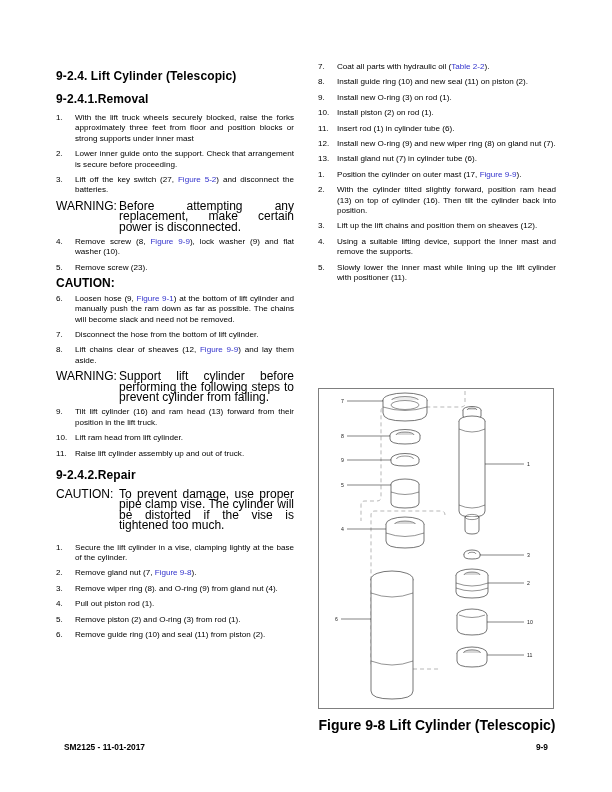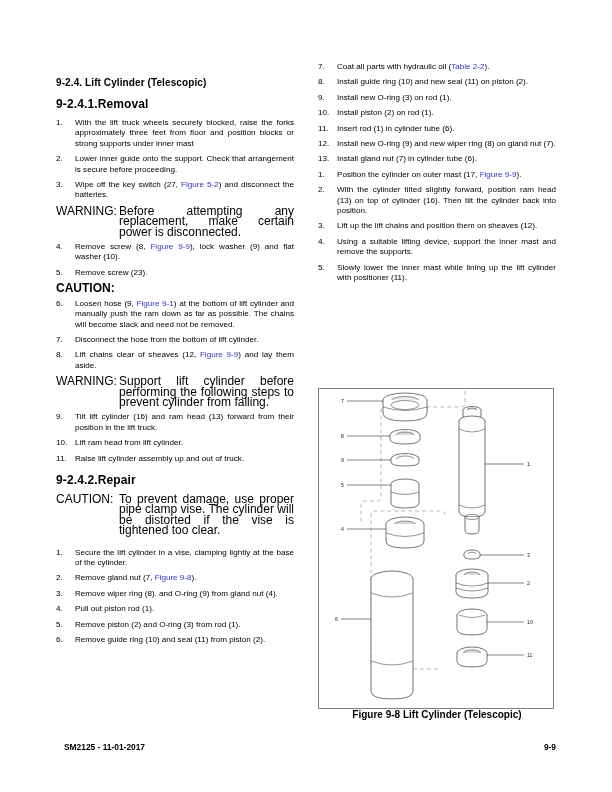--- a/index.html
+++ b/index.html
@@ -25,23 +25,23 @@
   }
   .col {
     position: absolute;
     top: 0;
     width: 238px;
   }
   .col-left  { left: 0; }
   .col-right { left: 262px; }
 
   h2.sec {
-    font-size: 10px;
+    font-size: 12px;
     font-weight: bold;
-    margin: 15px 0 9px 0;
+    margin: 7px 0 9px 0;
     letter-spacing: 0.01em;
   }
   h3.sub {
     font-size: 12px;
     font-weight: bold;
     margin: 9px 0 7px 0;
     letter-spacing: 0.01em;
   }
   h3.sub.first { margin-top: 0; }
 
@@ -99,36 +99,37 @@
   }
   .figure-box {
     width: 236px;
     height: 321px;
     border: 1px solid #7f7f7f;
     box-sizing: border-box;
     background: #ffffff;
     position: relative;
   }
   .figure-cap {
+    margin-top: 8px;
     text-align: center;
-    font-size: 10px;
+    font-size: 14px;
     font-weight: bold;
   }
 
   
   .footer {
     position: absolute;
     left: 56px;
     top: 742px;
     width: 500px;
     font-size: 8.4px;
     font-weight: bold;
   }
   .footer .left { position: absolute; left: 8px; top: 0; text-align: right; }
-  .footer .right { position: absolute; right: 0; top: 0; }
+  .footer .right { position: absolute; right: 8px; top: 0; }
 
   svg { display: block; }
   .ln { stroke: #3a3a3a; stroke-width: 0.7; fill: none; }
   .ln2 { stroke: #3a3a3a; stroke-width: 0.55; fill: none; }
   .dash { stroke: #9a9a9a; stroke-width: 0.7; fill: none; stroke-dasharray: 4 3; }
   .lead { stroke: #2f2f2f; stroke-width: 0.6; fill: none; }
   .fillw { fill: #ffffff; }
   .fillg { fill: #ededed; }
   .fillgd { fill: #d8d8d8; }
   .cnum { font-family: "Liberation Sans", sans-serif; font-size: 5.2px; fill: #1a1a1a; }
@@ -149,21 +150,21 @@
       <div class="step">
         <span class="num">1.</span>
         <span class="txt">With the lift truck wheels securely blocked, raise the forks approximately three feet from floor and position blocks or strong supports under inner mast</span>
       </div>
       <div class="step">
         <span class="num">2.</span>
         <span class="txt">Lower inner guide onto the support. Check that arrangement is secure before proceeding.</span>
       </div>
       <div class="step">
         <span class="num">3.</span>
-        <span class="txt"><span>Wipe off the key switch (27, </span><a class="xref" href="#">Figure 5-2</a><span>) and disconnect the batteries.</span></span>
+        <span class="txt"><span>Lift off the key switch (27, </span><a class="xref" href="#">Figure 5-2</a><span>) and disconnect the batteries.</span></span>
       </div>
 
       <div class="note warn">
         <span class="lbl">WARNING:</span>
         <span class="body">Before attempting any replacement, make certain power is disconnected.</span>
       </div>
 
       <div class="step">
         <span class="num">4.</span>
         <span class="txt"><span>Remove screw (8, </span><a class="xref" href="#">Figure 9-9</a><span>), lock washer (9) and flat washer (10).</span></span>
@@ -205,21 +206,21 @@
       </div>
       <div class="step">
         <span class="num">11.</span>
         <span class="txt nojust">Raise lift cylinder assembly up and out of truck.</span>
       </div>
 
       <h3 class="sub">9-2.4.2.Repair</h3>
 
       <div class="note caut">
         <span class="lbl">CAUTION:</span>
-        <span class="body">To prevent damage, use proper pipe clamp vise. The cylinder will be distorted if the vise is tightened too clear.</span>
+        <span class="body">To prevent damage, use proper pipe clamp vise. The cylinder will be distorted if the vise is tightened too much.</span>
       </div>
 
       <div style="height:7px"></div>
 
       <div class="step">
         <span class="num">1.</span>
         <span class="txt">Secure the lift cylinder in a vise, clamping lightly at the base of the cylinder.</span>
       </div>
       <div class="step">
         <span class="num">2.</span>

